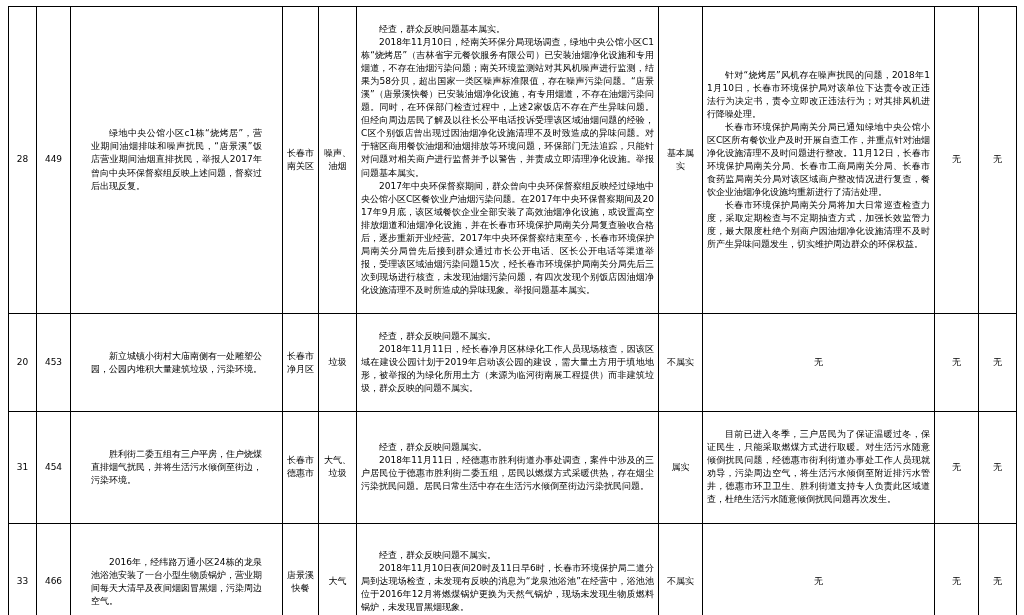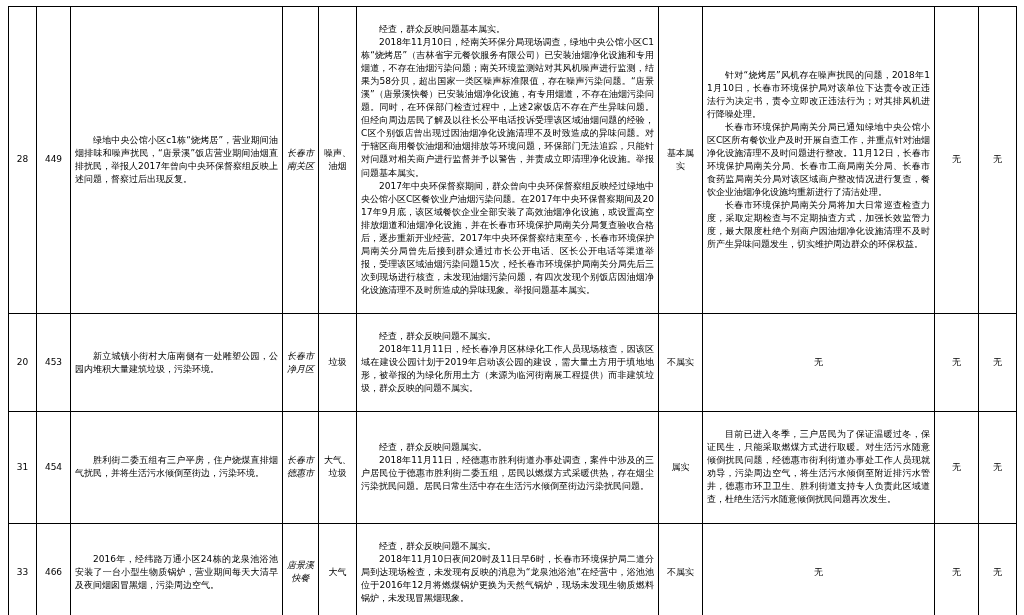--- a/index.html
+++ b/index.html
@@ -32,21 +32,21 @@
     border: 1px solid #000000;
     vertical-align: middle;
     padding: 16px 4px;
     font-size: 9px;
     line-height: 1.45;
     word-break: break-all;
   }
   .c-num      { width: 28px;  text-align: center; }
   .c-code     { width: 34px;  text-align: center; }
   .c-title    { width: 212px; text-align: center; }
-  .c-region   { width: 36px;  text-align: center; font-style: italic; }
+  .c-region   { width: 36px;  text-align: center; }
   .c-type     { width: 38px;  text-align: center; }
   .c-investig { width: 302px; text-align: left; }
   .c-truth    { width: 44px;  text-align: center; margin-left: 9px; }
   .c-handle   { width: 232px; text-align: left; }
   .c-account  { width: 44px;  text-align: center; }
   .c-punish   { width: 38px;  text-align: center; }
 
   .cell-just {
     text-align: justify;
     text-justify: inter-ideograph;
@@ -59,21 +59,21 @@
     margin: 0;
     text-indent: 2em;
   }
   .title-cell {
     text-align: justify;
     text-justify: inter-ideograph;
     padding-left: 10px;
     padding-right: 10px;
   }
   .title-cell p {
-    margin: 0;
+    margin: 16px;
     text-indent: 2em;
   }
 </style>
 </head>
 <body>
 
 <div class="page">
   <table class="report">
     <colgroup>
       <col class="c-num">

